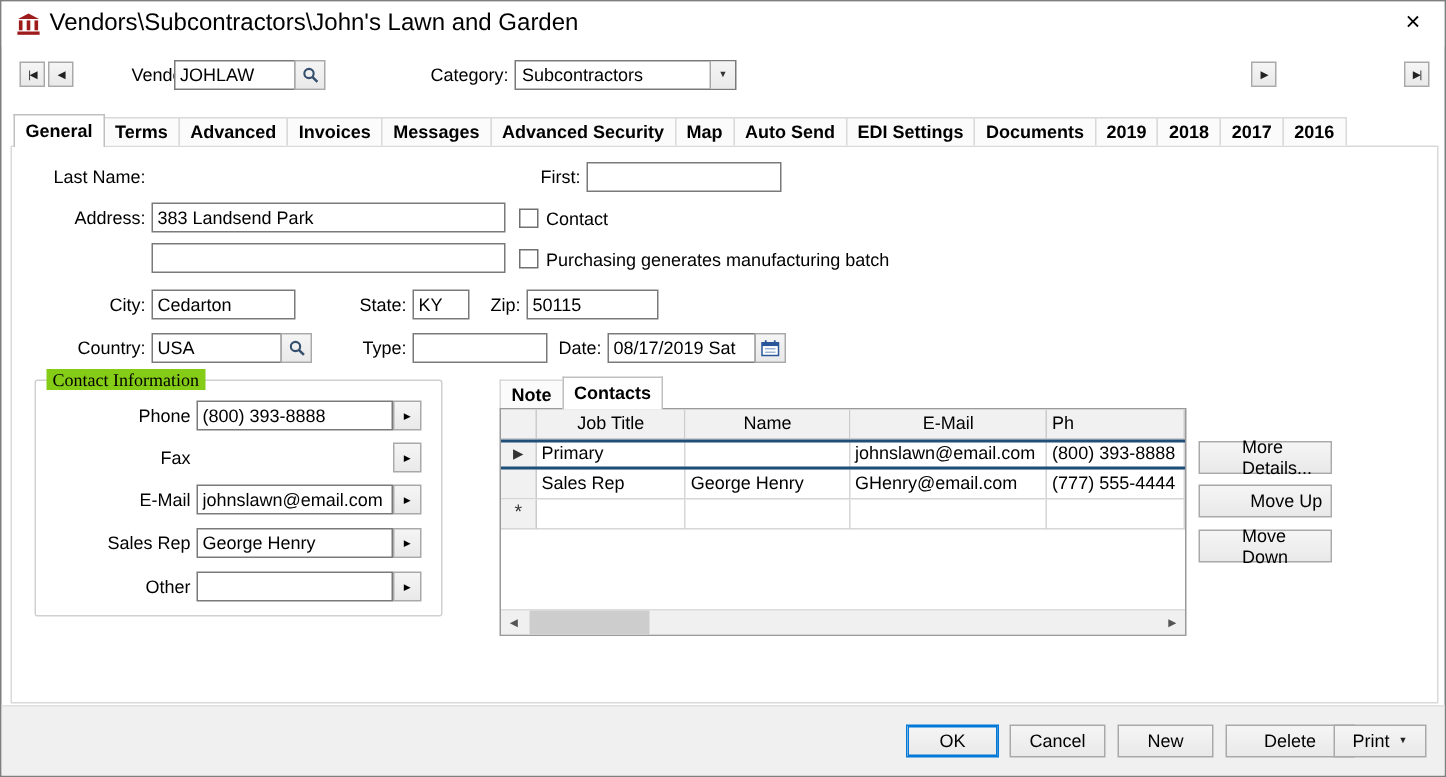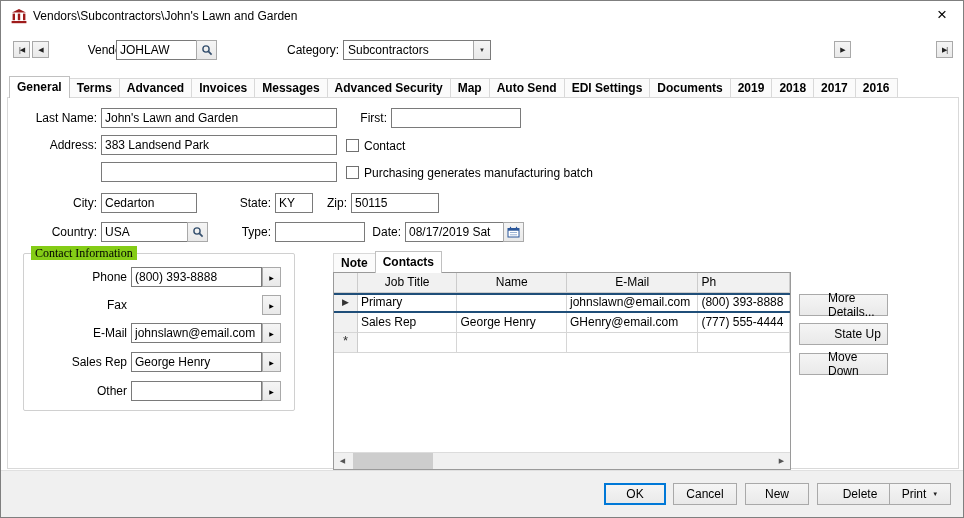--- a/index.html
+++ b/index.html
@@ -3,21 +3,21 @@
 <meta charset="utf-8">
 <style>
   * { margin:0; padding:0; box-sizing:border-box; }
   html,body { background:#d8d8d8; font-family:"Liberation Sans", sans-serif; }
   .win { position:relative; width:964px; height:518px; background:#fff;
          border:1px solid #7f7f7f; font-size:12px; color:#000; overflow:hidden; }
 
   
   .titlebar { position:absolute; left:0; top:0; width:100%; height:30px; background:#fff; }
   .app-icon { position:absolute; left:10px; top:7px; width:16px; height:16px; }
-  .title-text { position:absolute; left:32px; top:0; height:30px; line-height:30px; font-size:12px; white-space:nowrap; }
+  .title-text { position:absolute; left:32px; top:0; height:30px; line-height:30px; font-size:16px; white-space:nowrap; }
   .close-btn { position:absolute; right:0; top:0; width:42px; height:30px; text-align:center;
                line-height:28px; font-size:17px; cursor:pointer; }
 
   
   .btn3d { background:linear-gradient(#f5f5f5,#e9e9e9); border:1px solid #a9a9a9;
            display:flex; align-items:center; justify-content:center; cursor:pointer; }
   .navbtn { position:absolute; width:17px; height:17px; font-size:7px; letter-spacing:-1px; color:#222; }
   .lbl  { position:absolute; height:20px; line-height:20px; text-align:right; white-space:nowrap; }
   .lblL { position:absolute; height:20px; line-height:20px; white-space:nowrap; }
   .txt  { position:absolute; height:20px; border:1px solid #7a7a7a; background:#fff;
@@ -42,21 +42,21 @@
                   border-color:#c0c0c0; position:relative; z-index:6; }
 
   .panel { position:absolute; left:6px; top:96px; width:952px; height:372px;
            border:1px solid #d9d9d9; background:#fff; }
 
   .groupbox { position:absolute; left:22px; top:252px; width:272px; height:158px;
               border:1px solid #d0d0d0; border-radius:2px; }
   .grouptitle { position:absolute; left:30px; top:245px; background:#84cc16; padding:0 4px; line-height:14px;font-family:Liberation Serif, serif; }
 
   
-  .grid { position:absolute; left:332px; top:271px; width:458px; height:198px;
+  .grid { position:absolute; left:332px; top:271px; width:458px; height:152px;
           border:1px solid #9a9a9a; background:#fff; overflow:hidden; }
   .grow { display:flex; height:20px; }
   .gcell { border-right:1px solid #d6d6d6; border-bottom:1px solid #d6d6d6;
            padding:0 3px; line-height:19px; overflow:hidden; white-space:nowrap; }
   .ghead .gcell { background:#f1f1f1; text-align:center; border-right:1px solid #cccccc; border-bottom:1px solid #cccccc; }
   .ghead .hleft { text-align:left; }
   .gsel { width:24px; background:#f1f1f1; border-right:1px solid #cccccc; text-align:center; font-size:9px; color:#333; }
   .gsel.newrow { font-size:13px; line-height:16px; }
   .row-hl { position:absolute; left:0; right:0; height:2px; background:#1f4e79; z-index:3; pointer-events:none; }
 
@@ -133,21 +133,20 @@
     <div class="tab">Documents</div>
     <div class="tab">2019</div>
     <div class="tab">2018</div>
     <div class="tab">2017</div>
     <div class="tab">2016</div>
   </div>
 
   <div class="panel"></div>
 
   <div class="lbl" style="left:20px;top:107px;width:76px">Last Name:</div>
-  <input class="txt" style="left: 100px; top: 107px; width: 236px;" value="John's Lawn and Garden">
   <div class="lbl" style="left:330px;top:107px;width:56px">First:</div>
   <input class="txt" style="left: 390px; top: 107px; width: 130px;" value="">
 
   <div class="lbl" style="left:20px;top:134px;width:76px">Address:</div>
   <input class="txt" style="left: 100px; top: 134px; width: 236px;" value="383 Landsend Park">
   <div class="cb" style="left:345px;top:138px"></div>
   <div class="lblL" style="left:363px;top:135px">Contact</div>
 
   <input class="txt" style="left: 100px; top: 161px; width: 236px;" value="">
   <div class="cb" style="left:345px;top:165px"></div>
@@ -262,21 +261,21 @@
         </div>
       <div class="sthumb"></div>
       <div class="strack"></div>
       <div class="sbtn">
         <span>▶</span>
         </div>
     </div>
   </div>
 
   <div class="btn3d sidebtn" style="top:293px">More Details...</div>
-  <div class="btn3d sidebtn" style="top:322px">State Up</div>
+  <div class="btn3d sidebtn" style="top:322px">Move Up</div>
   <div class="btn3d sidebtn" style="top:352px">Move Down</div>
 
   <div class="bottombar"></div>
   <div class="btn3d fbtn default-btn" style="left:603px;width:62px">OK</div>
   <div class="btn3d fbtn" style="left:672px;width:64px">Cancel</div>
   <div class="btn3d fbtn" style="left:744px;width:64px">New</div>
   <div class="btn3d fbtn" style="left:816px;width:86px">Delete</div>
   <div class="btn3d fbtn" style="left:888px;width:62px">
     <span>Print</span>
     <span class="dropcaret">▼</span>

